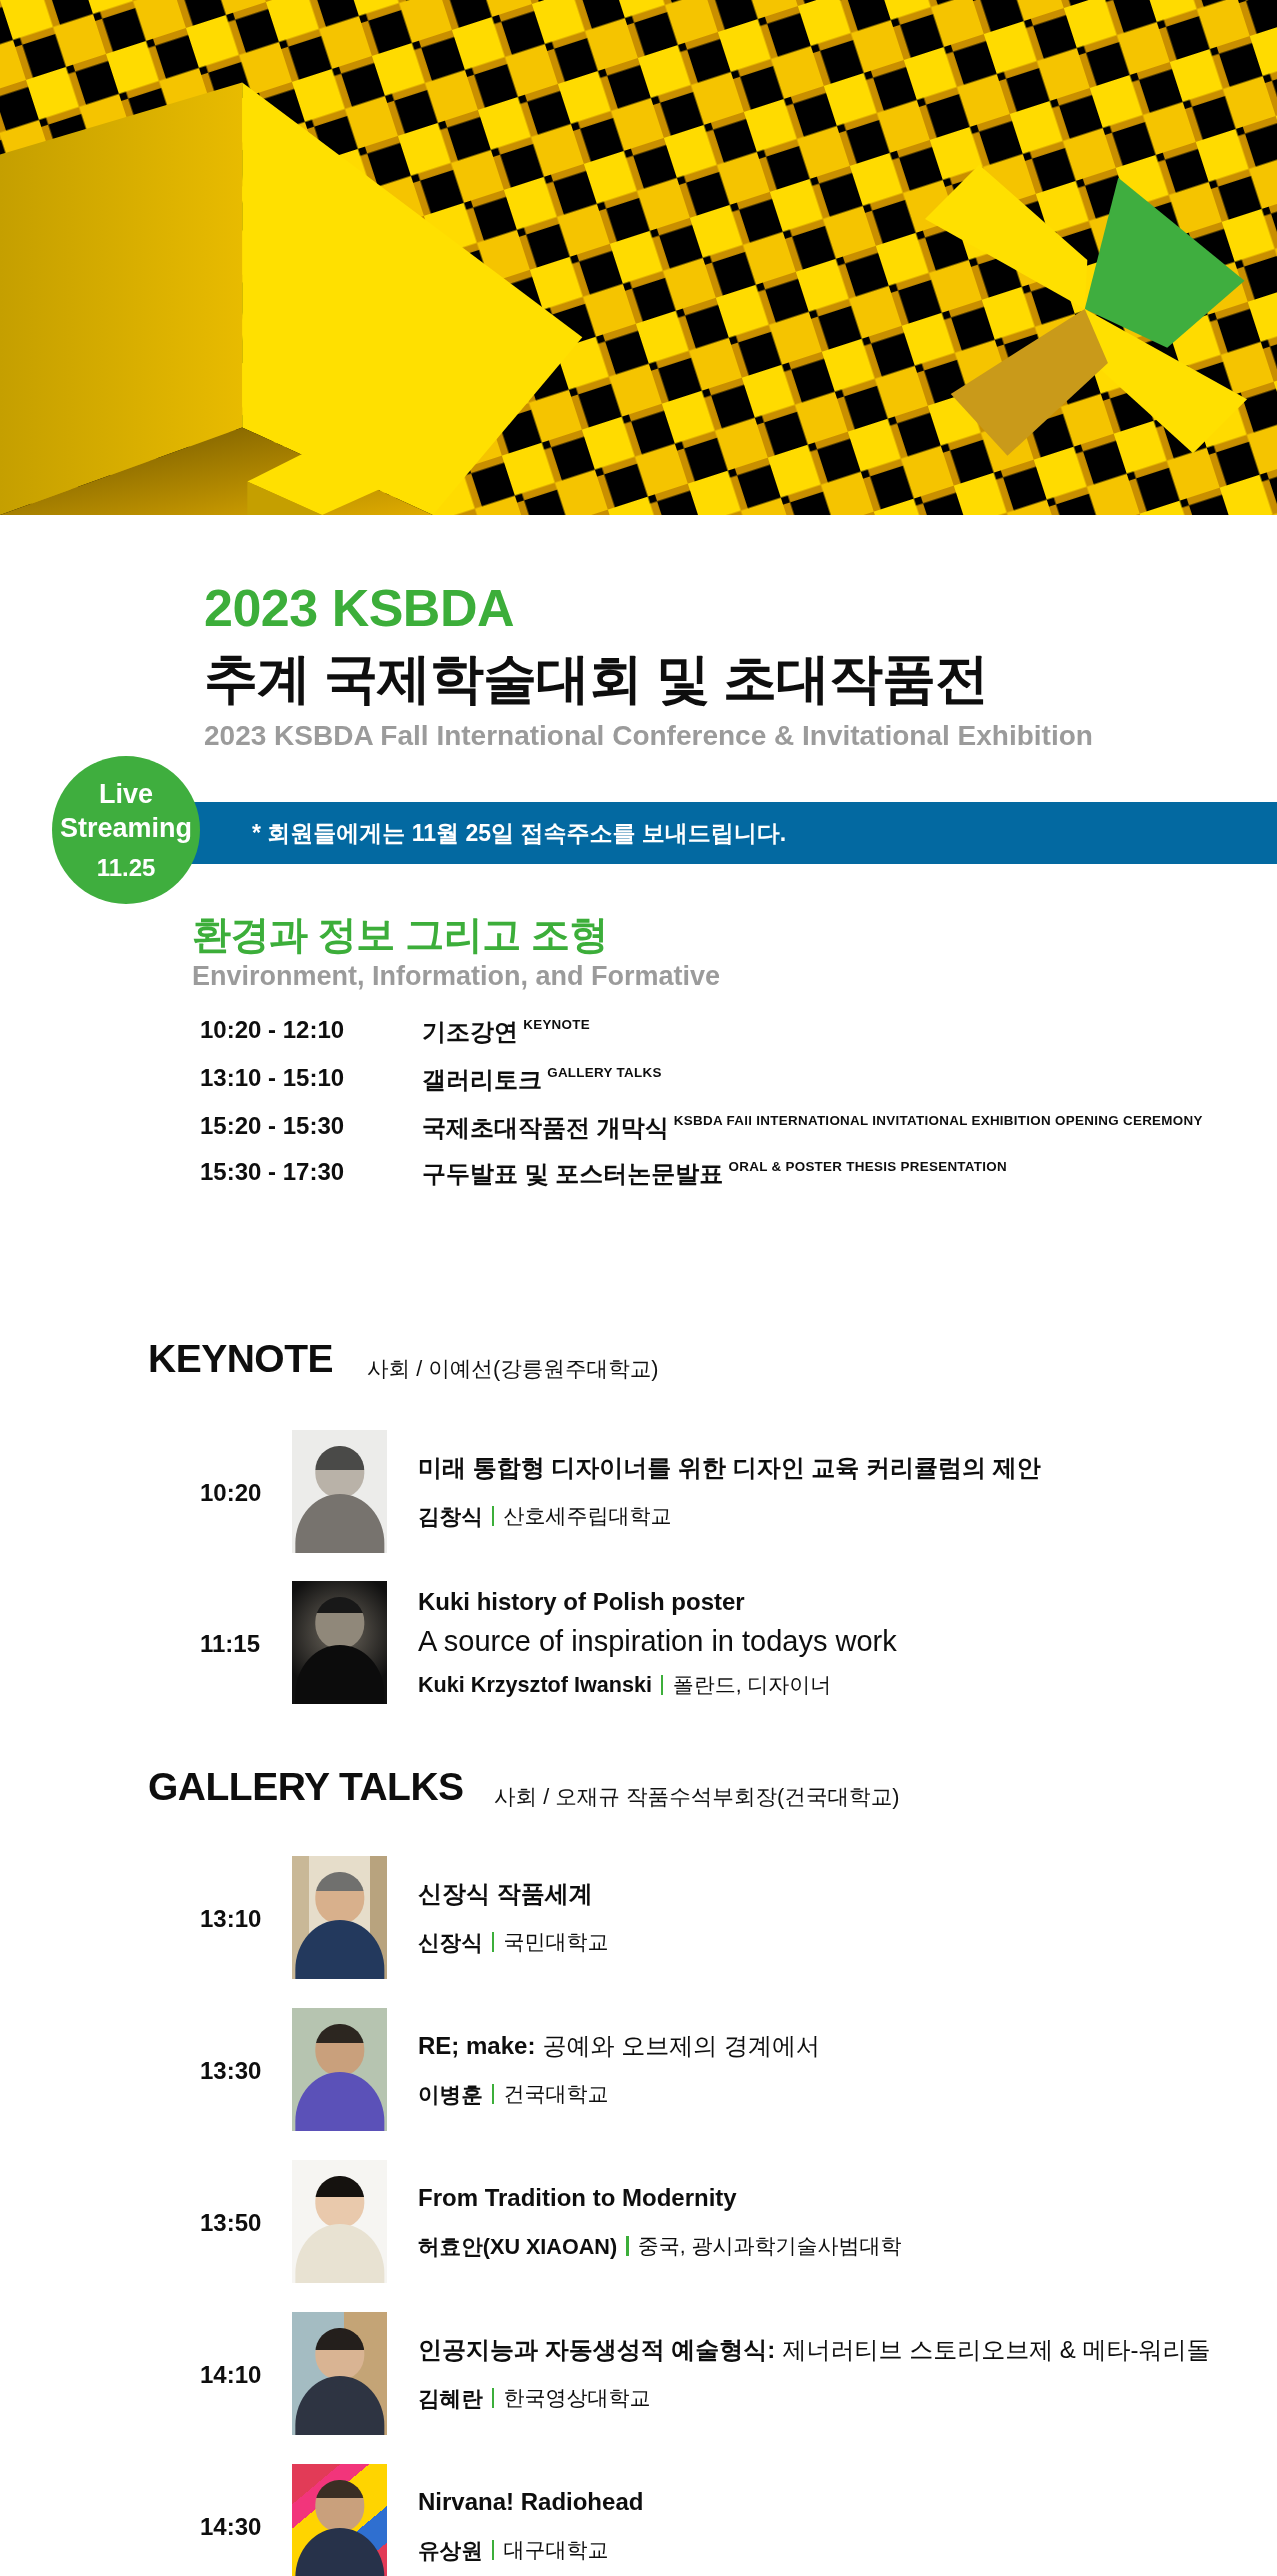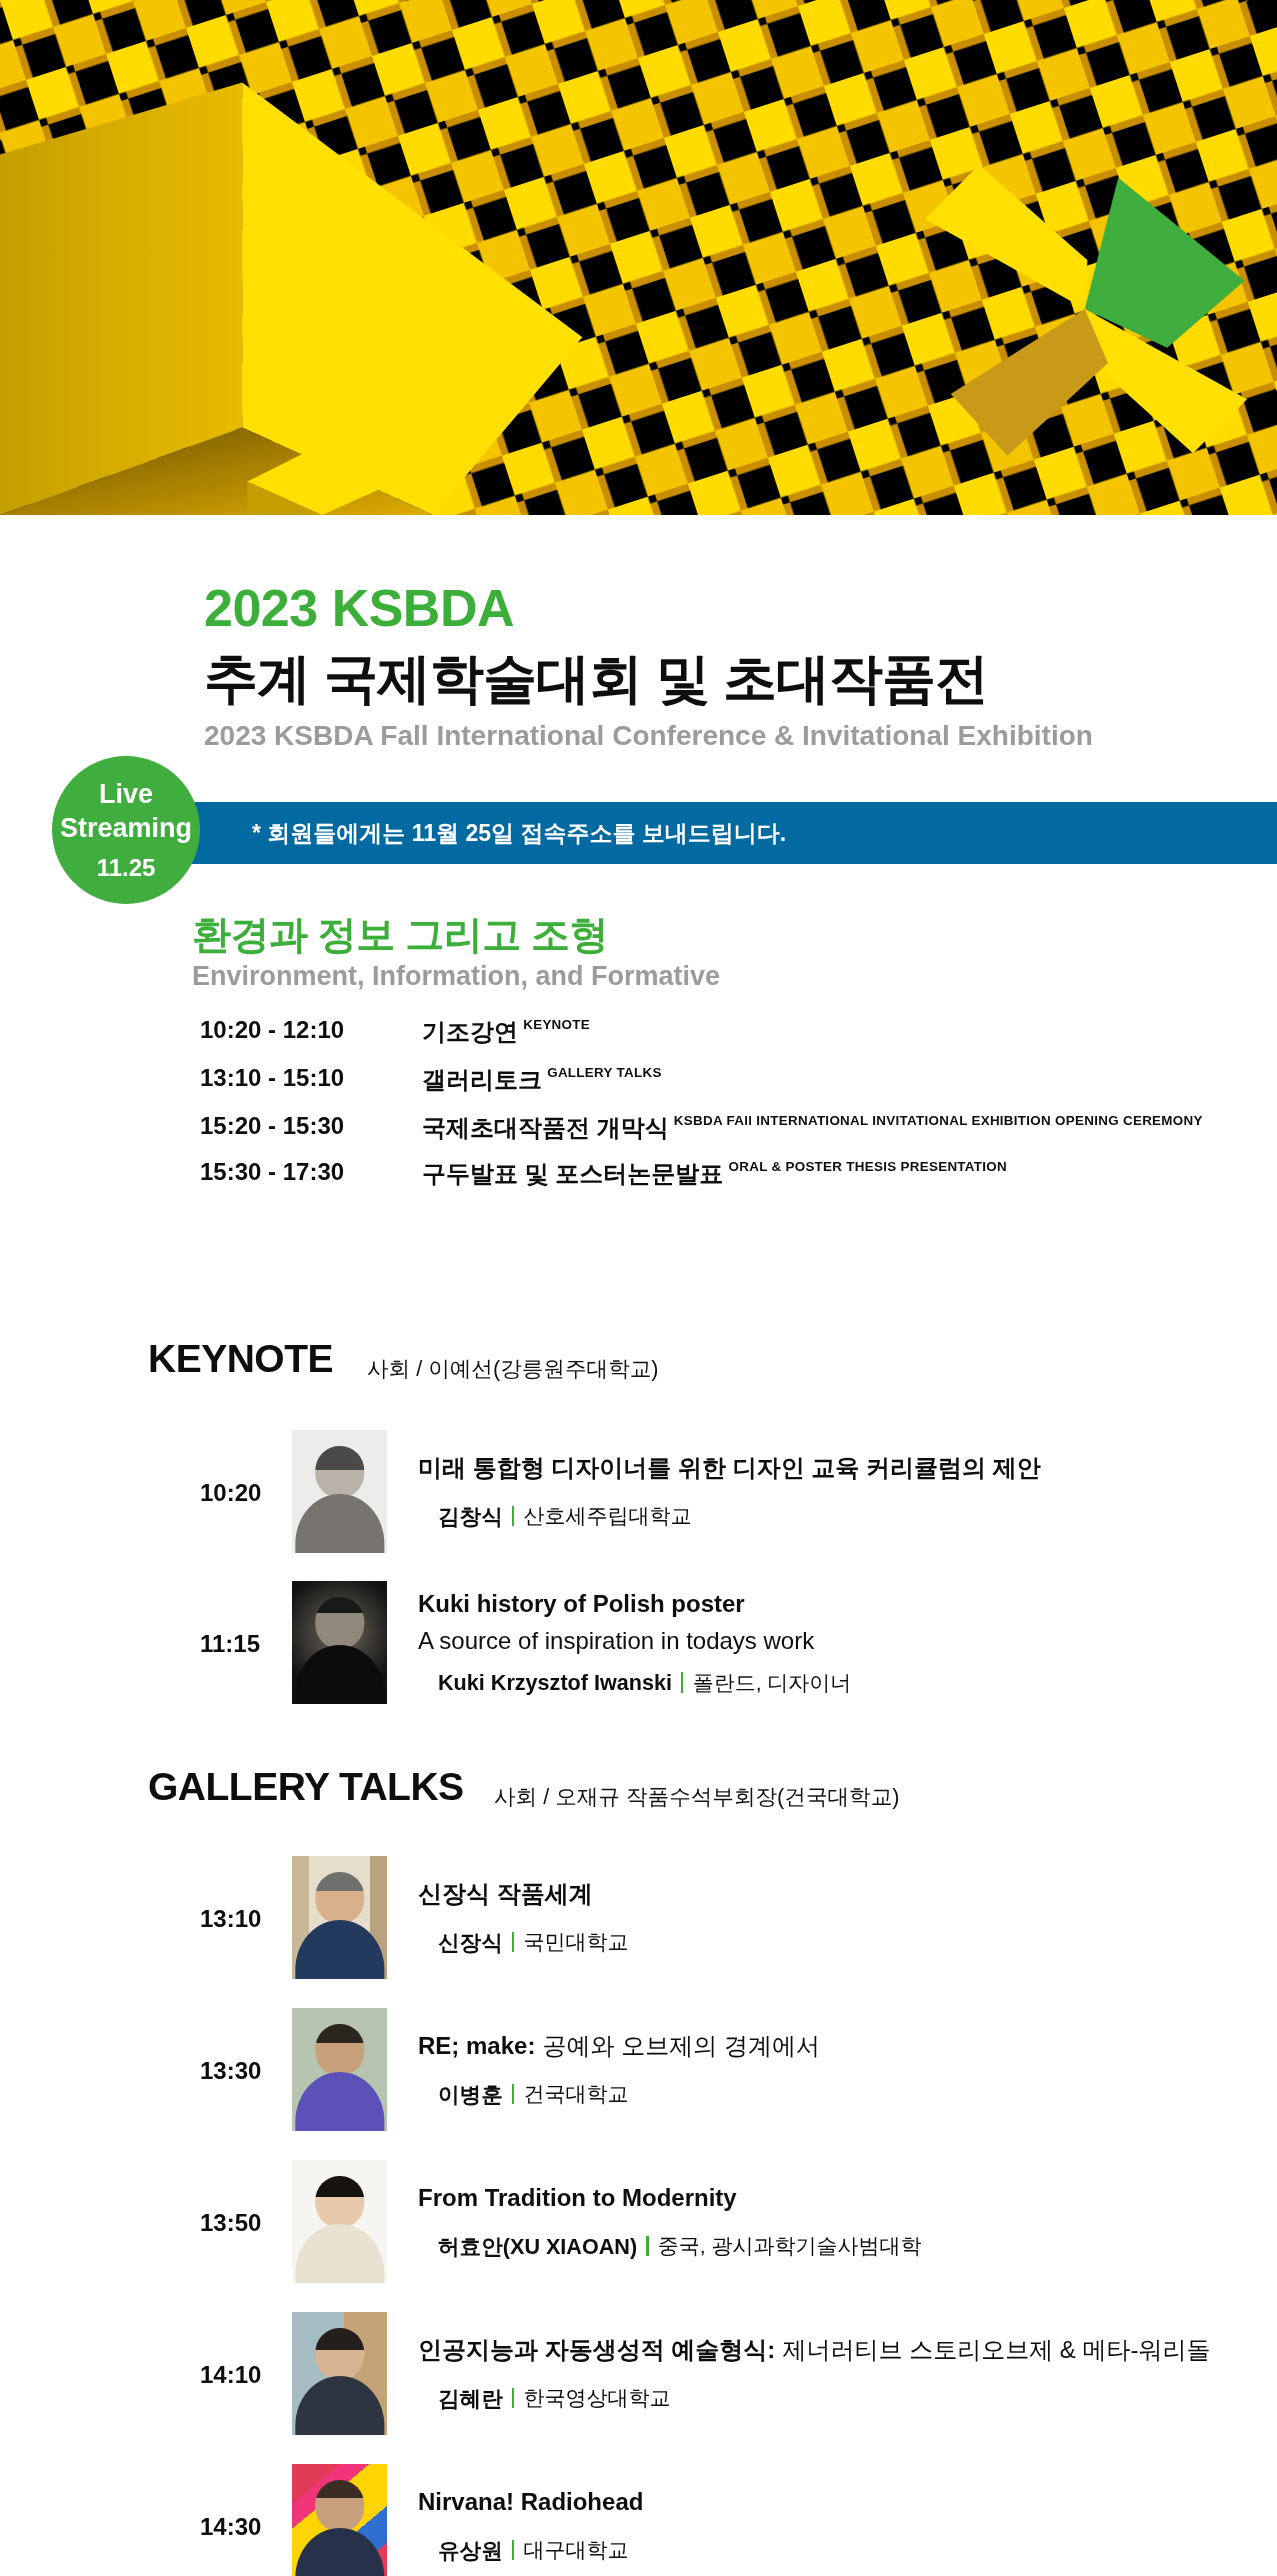--- a/index.html
+++ b/index.html
@@ -50,22 +50,22 @@
   .ph-k1{--bg:#ececea;--hair:#4a4a48;--hl:46%;--skin:#b9b2a8;--top:#77736e;}
   .ph-k2{--bg:radial-gradient(circle at 50% 42%,#6e685e,#101010 72%);--hair:#181818;--hl:30%;--skin:#90887a;--top:#0c0c0c;}
   .ph-g1{--bg:linear-gradient(90deg,#c9b897 0 18%,#e6ddca 18% 82%,#b8a37e 82%);--hair:#70706e;--hl:36%;--skin:#d8b08c;--top:#23395d;}
   .ph-g2{--bg:#b6c4b0;--hair:#2c2620;--hl:36%;--skin:#c9a07c;--top:#5b51b8;}
   .ph-g3{--bg:#f6f5f2;--hair:#15120f;--hl:40%;--skin:#e9c9ac;--top:#e8e2d2;}
   .ph-g4{--bg:linear-gradient(90deg,#a4bcc2 0 55%,#c4a476 55%);--hair:#241f1c;--hl:42%;--skin:#d9b493;--top:#2e3442;}
   .ph-g5{--bg:linear-gradient(140deg,#e23b57 0 20%,#f2357b 20% 32%,#ffd400 32% 60%,#2f6fd0 60% 78%,#e23b57 78%);--hair:#3a2e24;--hl:34%;--skin:#c9a07c;--top:#27324a;}
   .pbody{margin-left:31px;padding-top:2.1px;}
   .pt{font-size:24px;font-weight:700;line-height:1.15;white-space:nowrap;}
   .pt .rest{font-weight:400;margin-left:7.2px;}
-  .psub{font-size:24px;font-weight:400;margin-top:9.3px;white-space:nowrap;}
-  .pname{margin-top:19.6px;display:flex;align-items:center;white-space:nowrap;margin-left:20px;}
+  .psub{font-size:29px;font-weight:400;margin-top:9.3px;white-space:nowrap;}
+  .pname{margin-top:19.6px;display:flex;align-items:center;white-space:nowrap;}
   .pname .spk{font-size:21.6px;font-weight:700;}
   .pname .sep{width:2.1px;height:20.6px;background:#3cae3a;margin:0 9.3px;}
   .pname .aff{font-size:21px;font-weight:400;}
   .k2 .pname{margin-top:13.4px;}
   .r-k1{top:1430px;} .r-k2{top:1581px;}
   .r-g1{top:1856px;} .r-g2{top:2008px;} .r-g3{top:2160px;}
   .r-g4{top:2312px;} .r-g5{top:2464px;}
 </style>
 </head>
 <body>

